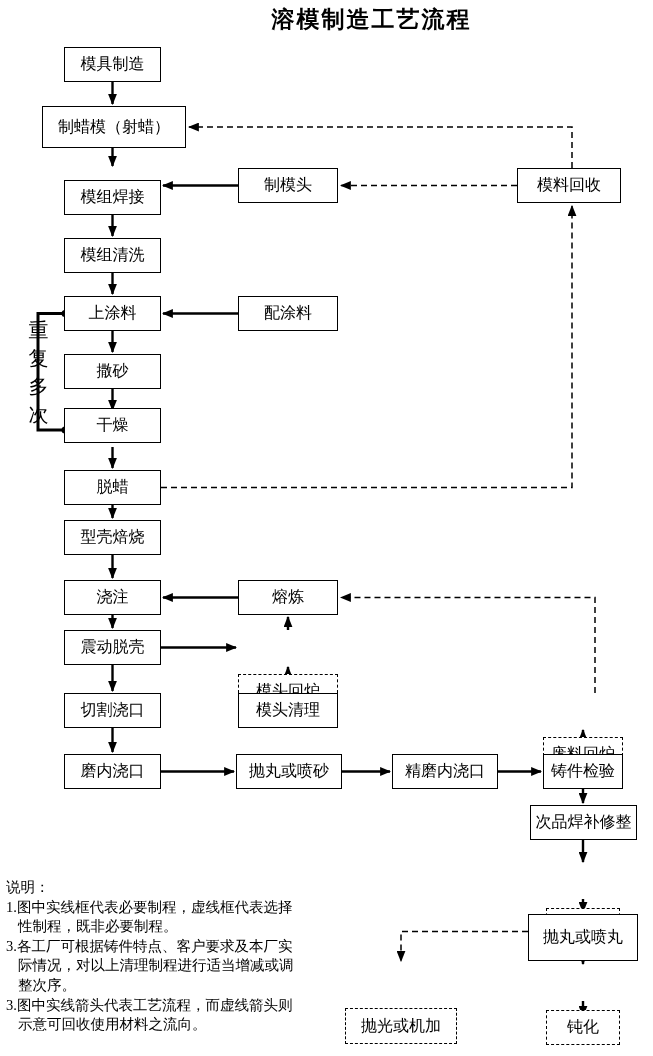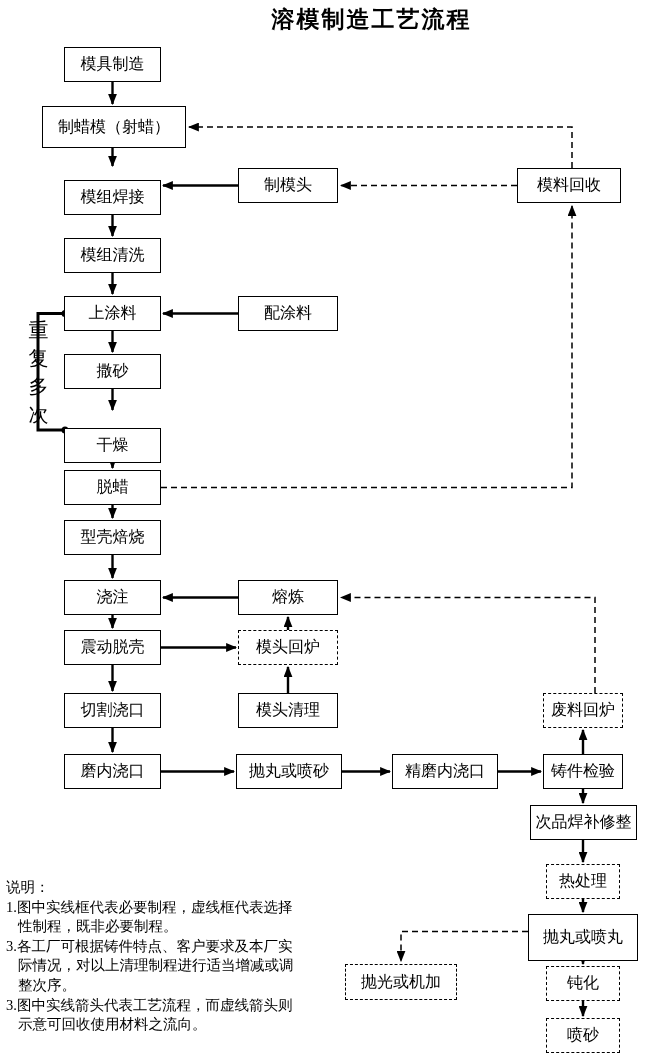--- a/index.html
+++ b/index.html
@@ -3,21 +3,21 @@
 <meta charset="utf-8">
 <style>
   * { margin:0; padding:0; box-sizing:border-box; }
   html,body { background:#fff; }
   body { font-family:"Liberation Serif","DejaVu Serif",serif; color:#000; }
   .canvas { position:relative; width:653px; height:1056px; background:#fff; overflow:hidden;padding-left:8px; }
   .title { position:absolute; top:4px; left:90px; width:563px; text-align:center;
            font-size:23px; font-weight:bold; letter-spacing:2px; z-index:3; }
   .node { position:absolute; border:1.6px solid #000; background:#fff; display:flex;
           align-items:center; justify-content:center; font-size:16px; white-space:nowrap; z-index:2; }
-  .node.dashed { border-style:dashed; }
+  .node.dashed { border-style:dashed;margin-top:44px; }
   .repeat-label { position:absolute; left:5px; top:316px; width:27px; font-size:20px;
                   line-height:28px; text-align:center; word-break:break-all; z-index:3;margin-left:20px; }
   .notes { position:absolute; left:6px; top:850px; width:350px; font-size:14.5px;
            line-height:19.6px; z-index:3;margin-top:28px; }
   .note-line.indent { padding-left:12px; }
   svg.arrows { position:absolute; left:0; top:0; z-index:1; }
 </style>
 </head>
 <body>
 
@@ -79,21 +79,21 @@
       <path d="M528 931.5 H401 V961" marker-end="url(#arrow)"></path>
     </g>
   </svg>
 
   <div class="node" style="left:64px;top:47px;width:97px;height:35px">模具制造</div>
   <div class="node" style="left:42px;top:106px;width:144px;height:42px">制蜡模（射蜡）</div>
   <div class="node" style="left:64px;top:180px;width:97px;height:35px">模组焊接</div>
   <div class="node" style="left:64px;top:238px;width:97px;height:35px">模组清洗</div>
   <div class="node" style="left:64px;top:296px;width:97px;height:35px">上涂料</div>
   <div class="node" style="left:64px;top:354px;width:97px;height:35px">撒砂</div>
-  <div class="node" style="left:64px;top:428px;width:97px;height:35px">干燥</div>
+  <div class="node" style="left:64px;top:408px;width:97px;height:35px">干燥</div>
   <div class="node" style="left:64px;top:470px;width:97px;height:35px">脱蜡</div>
   <div class="node" style="left:64px;top:520px;width:97px;height:35px">型壳焙烧</div>
   <div class="node" style="left:64px;top:580px;width:97px;height:35px">浇注</div>
   <div class="node" style="left:64px;top:630px;width:97px;height:35px">震动脱壳</div>
   <div class="node" style="left:64px;top:693px;width:97px;height:35px">切割浇口</div>
   <div class="node" style="left:64px;top:754px;width:97px;height:35px">磨内浇口</div>
 
   <div class="node" style="left:238px;top:168px;width:100px;height:35px">制模头</div>
   <div class="node" style="left:238px;top:296px;width:100px;height:35px">配涂料</div>
   <div class="node" style="left:238px;top:580px;width:100px;height:35px">熔炼</div>

